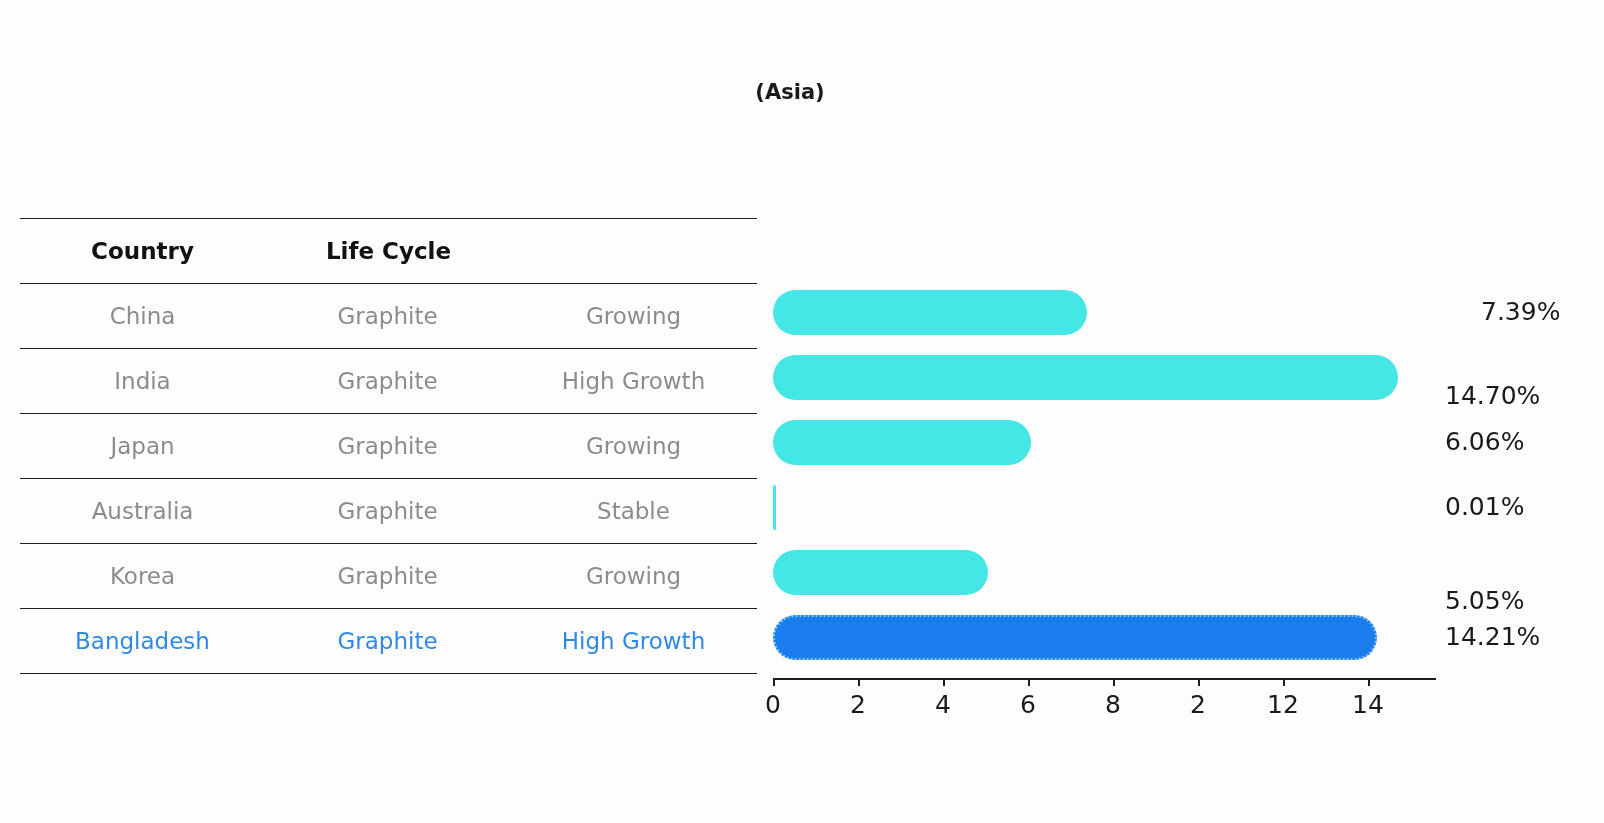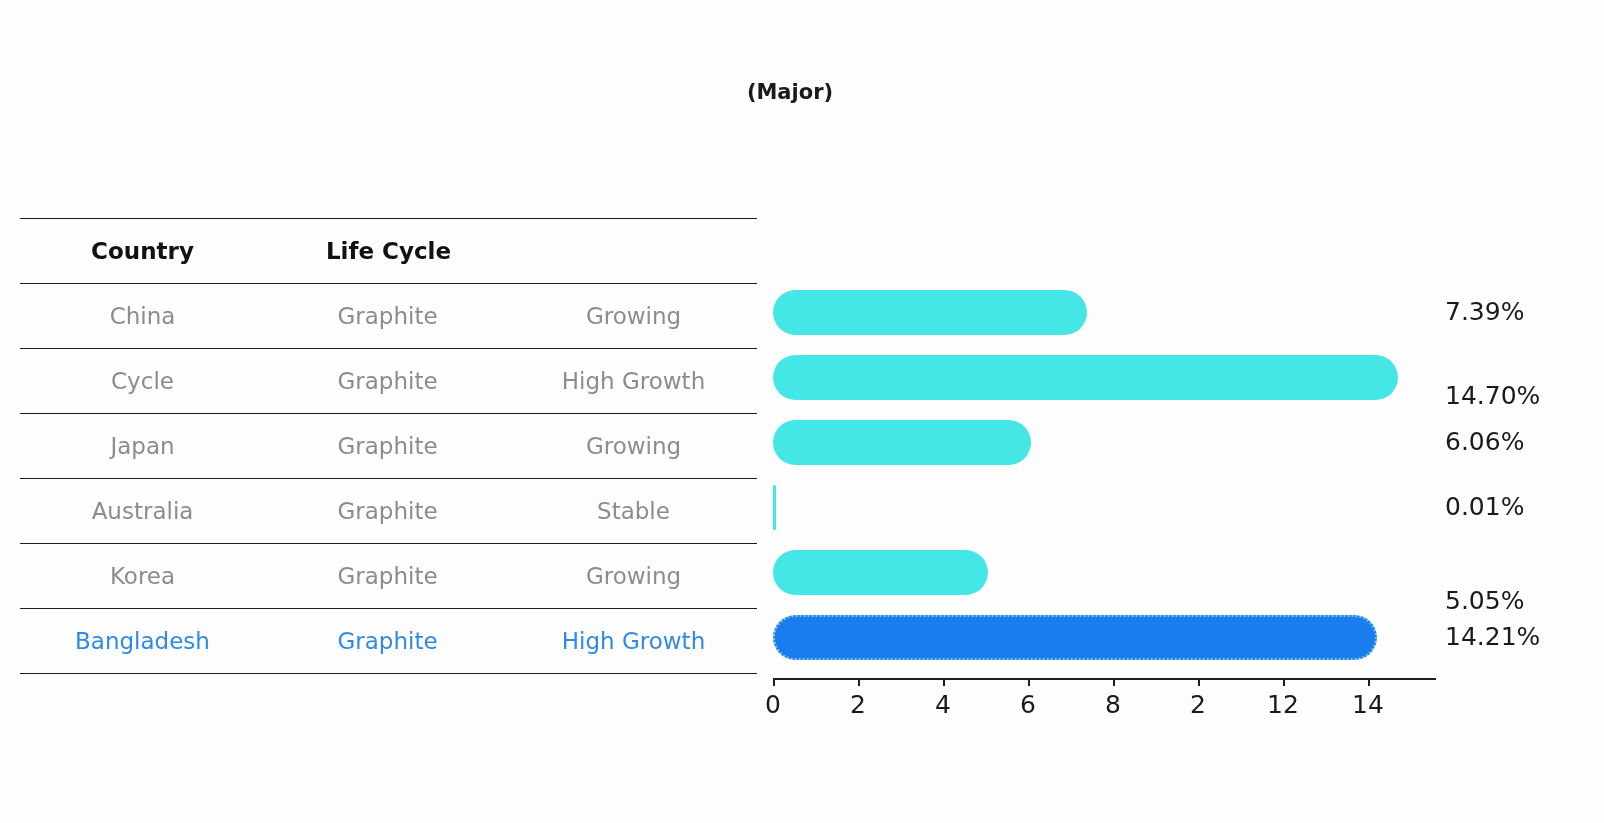--- a/index.html
+++ b/index.html
@@ -87,37 +87,37 @@
     position:absolute; top:12px;
     font-size:25px; color:#1a1a1a; transform:translateX(-50%);
     font-family:"DejaVu Sans", sans-serif;
   }
 </style>
 </head>
 <body>
 
 <div id="canvas">
 
-  <div class="subtitle">(Major)</div>
+  <div class="subtitle">(Asia)</div>
 
   <div id="table">
       <div class="rule" style="top: 0px;"></div>
       <div class="trow header" style="top: 0px;">
         <div class="cell c0">Country</div>
         <div class="cell c2">Life Cycle</div>
       </div>
       <div class="rule" style="top: 65px;"></div>
       <div class="trow " style="top: 65px;">
         <div class="cell c0">China</div>
         <div class="cell c1">Graphite</div>
         <div class="cell c2">Growing</div>
       </div>
       <div class="rule" style="top: 130px;"></div>
       <div class="trow " style="top: 130px;">
-        <div class="cell c0">Cycle</div>
+        <div class="cell c0">India</div>
         <div class="cell c1">Graphite</div>
         <div class="cell c2">High Growth</div>
       </div>
       <div class="rule" style="top: 195px;"></div>
       <div class="trow " style="top: 195px;">
         <div class="cell c0">Japan</div>
         <div class="cell c1">Graphite</div>
         <div class="cell c2">Growing</div>
       </div>
       <div class="rule" style="top: 260px;"></div>
@@ -136,21 +136,21 @@
       <div class="trow highlight" style="top: 390px;">
         <div class="cell c0">Bangladesh</div>
         <div class="cell c1">Graphite</div>
         <div class="cell c2">High Growth</div>
       </div>
       <div class="rule" style="top: 455px;"></div>
     </div>
 
   <div id="chart">
       <div class="bar" style="left: 773px; top: 290px; width: 314.075px; background: rgb(69, 230, 230);"></div>
-      <div class="pct" style="top: 296.5px;">7.39%</div>
+      <div class="pct" style="top: 296.5px; margin-left: 36px;">7.39%</div>
       <div class="bar" style="left: 773px; top: 355px; width: 624.75px; background: rgb(69, 230, 230);"></div>
       <div class="pct" style="top: 381px;">14.70%</div>
       <div class="bar" style="left: 773px; top: 420px; width: 257.55px; background: rgb(69, 230, 230);"></div>
       <div class="pct" style="top: 426.5px;">6.06%</div>
       <div class="bar tiny" style="left: 773px; top: 485px; width: 3px; background: rgb(69, 230, 230);"></div>
       <div class="pct" style="top: 491.5px;">0.01%</div>
       <div class="bar" style="left: 773px; top: 550px; width: 214.625px; background: rgb(69, 230, 230);"></div>
       <div class="pct" style="top: 554px; margin-top: 32px;">5.05%</div>
       <div class="bar hl" style="left: 773px; top: 615px; width: 603.925px;"></div>
       <div class="pct" style="top: 621.5px;">14.21%</div>

